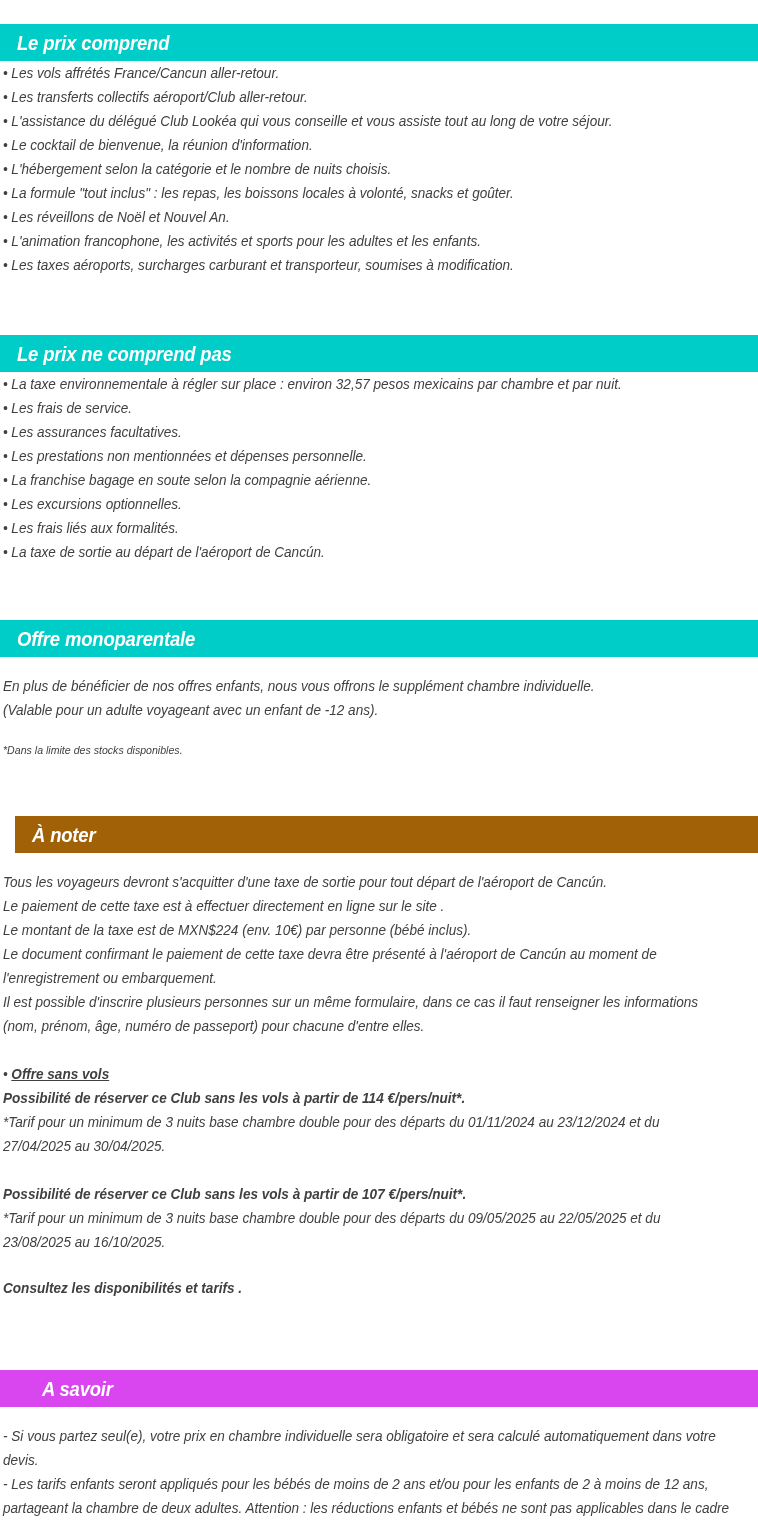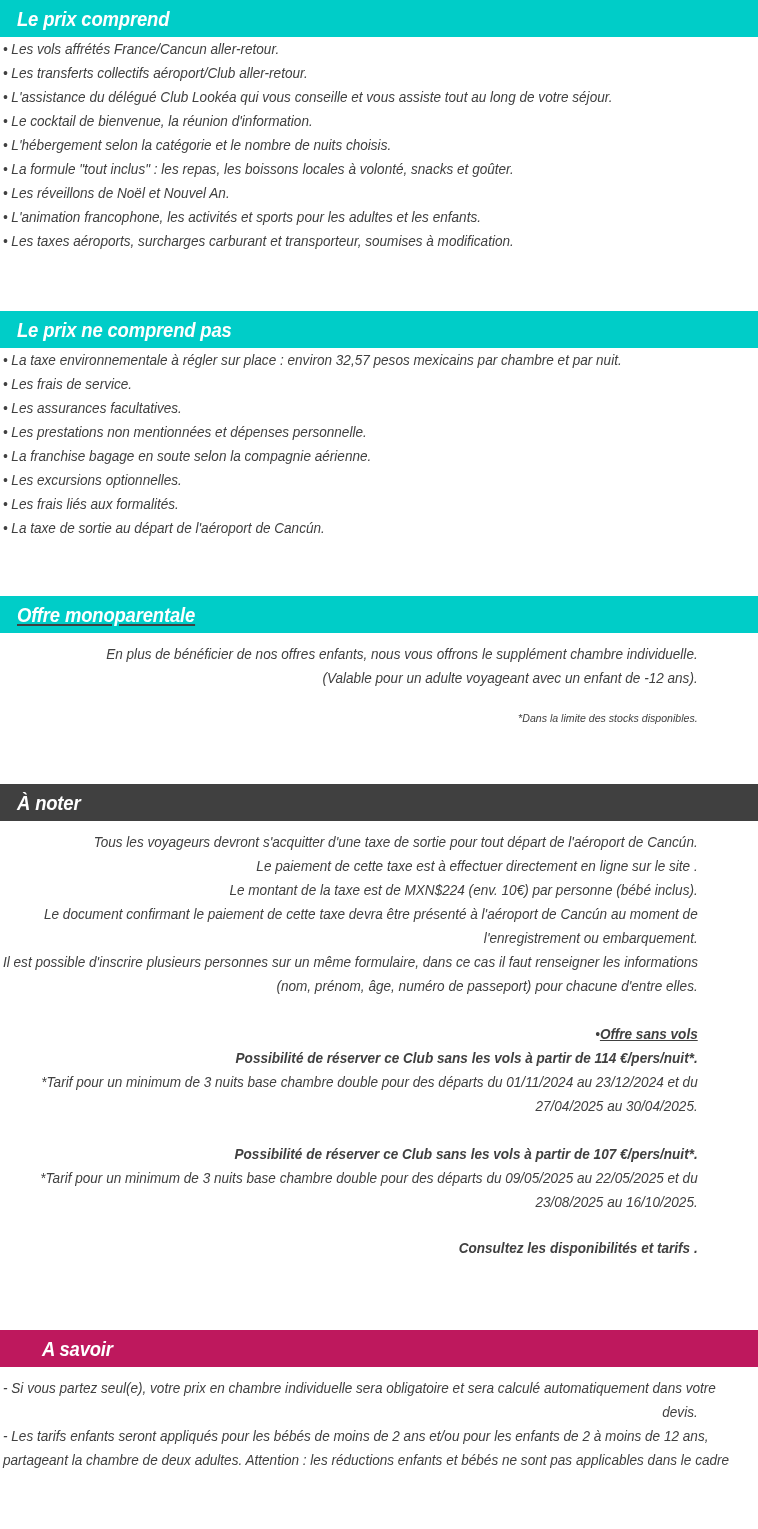--- a/index.html
+++ b/index.html
@@ -42,21 +42,21 @@
     transform-origin: left center;
     white-space: nowrap;
   }
 
   
   .section-body {
     padding: 0 8px 0 3px;
     box-sizing: border-box;
   }
   .pad-top-bullets { }
-  .pad-top-text    { padding-top: 9px; text-align: right; }
+  .pad-top-text    { padding-top: 17px; }
 
   .line {
     font-style: italic;
     font-size: 14.6px;
     line-height: 24px;
     color: #404040;
     transform: scaleX(0.93);
     transform-origin: left center;
     white-space: nowrap;
   }
@@ -92,21 +92,21 @@
   .sp-58  { height: 58px; }
   .sp-24  { height: 24px; }
   .sp-22  { height: 22px; }
   .sp-18  { height: 18px; }
 </style>
 </head>
 <body>
 
 <div class="page">
 
-  <div class="section-bar" style="background: rgb(0, 205, 200);">
+  <div class="section-bar" style="background: rgb(0, 205, 200); margin-top: 24px;">
     <span class="section-bar-title">Le prix comprend</span>
   </div>
   <div class="section-body pad-top-bullets">
     <div class="bullet-line"><span class="dot">•</span><span>Les vols affrétés France/Cancun aller-retour.</span></div>
     <div class="bullet-line"><span class="dot">•</span><span>Les transferts collectifs aéroport/Club aller-retour.</span></div>
     <div class="bullet-line"><span class="dot">•</span><span>L'assistance du délégué Club Lookéa qui vous conseille et vous assiste tout au long de votre séjour.</span></div>
     <div class="bullet-line"><span class="dot">•</span><span>Le cocktail de bienvenue, la réunion d'information.</span></div>
     <div class="bullet-line"><span class="dot">•</span><span>L'hébergement selon la catégorie et le nombre de nuits choisis.</span></div>
     <div class="bullet-line"><span class="dot">•</span><span>La formule "tout inclus" : les repas, les boissons locales à volonté, snacks et goûter.</span></div>
     <div class="bullet-line"><span class="dot">•</span><span>Les réveillons de Noël et Nouvel An.</span></div>
@@ -125,33 +125,33 @@
     <div class="bullet-line"><span class="dot">•</span><span>Les assurances facultatives.</span></div>
     <div class="bullet-line"><span class="dot">•</span><span>Les prestations non mentionnées et dépenses personnelle.</span></div>
     <div class="bullet-line"><span class="dot">•</span><span>La franchise bagage en soute selon la compagnie aérienne.</span></div>
     <div class="bullet-line"><span class="dot">•</span><span>Les excursions optionnelles.</span></div>
     <div class="bullet-line"><span class="dot">•</span><span>Les frais liés aux formalités.</span></div>
     <div class="bullet-line"><span class="dot">•</span><span>La taxe de sortie au départ de l'aéroport de Cancún.</span></div>
   </div>
 
   <div class="sp-56"></div>
 
-  <div class="section-bar" style="background: rgb(0, 205, 200); text-decoration: underline;">
+  <div class="section-bar" style="background: rgb(0, 205, 200);">
     <span class="section-bar-title">Offre monoparentale</span>
   </div>
   <div class="section-body pad-top-text">
     <div class="line">En plus de bénéficier de nos offres enfants, nous vous offrons le supplément chambre individuelle.</div>
     <div class="line">(Valable pour un adulte voyageant avec un enfant de -12 ans).</div>
     <div class="sp-18"></div>
     <div class="line small">*Dans la limite des stocks disponibles.</div>
   </div>
 
   <div class="sp-56"></div>
 
-  <div class="section-bar" style="background: #404040;">
+  <div class="section-bar" style="background: #a16207; margin-left: 15px;">
     <span class="section-bar-title">À noter</span>
   </div>
   <div class="section-body pad-top-text">
     <div class="line">Tous les voyageurs devront s'acquitter d'une taxe de sortie pour tout départ de l'aéroport de Cancún.</div>
     <div class="line">Le paiement de cette taxe est à effectuer directement en ligne sur le site .</div>
     <div class="line">Le montant de la taxe est de MXN$224 (env. 10€) par personne (bébé inclus).</div>
     <div class="line">Le document confirmant le paiement de cette taxe devra être présenté à l'aéroport de Cancún au moment de</div>
     <div class="line">l'enregistrement ou embarquement.</div>
     <div class="line">Il est possible d'inscrire plusieurs personnes sur un même formulaire, dans ce cas il faut renseigner les informations</div>
     <div class="line">(nom, prénom, âge, numéro de passeport) pour chacune d'entre elles.</div>
@@ -170,21 +170,21 @@
     <div class="line">*Tarif pour un minimum de 3 nuits base chambre double pour des départs du 09/05/2025 au 22/05/2025 et du</div>
     <div class="line">23/08/2025 au 16/10/2025.</div>
 
     <div class="sp-22"></div>
 
     <div class="line bold">Consultez les disponibilités et tarifs .</div>
   </div>
 
   <div class="sp-70"></div>
 
-  <div class="section-bar" style="background: #be185d; padding-left: 42px;">
+  <div class="section-bar" style="background: #d946ef; padding-left: 42px;">
     <span class="section-bar-title">A savoir</span>
   </div>
   <div class="section-body pad-top-text">
     <div class="line">- Si vous partez seul(e), votre prix en chambre individuelle sera obligatoire et sera calculé automatiquement dans votre</div>
     <div class="line">devis.</div>
     <div class="line">- Les tarifs enfants seront appliqués pour les bébés de moins de 2 ans et/ou pour les enfants de 2 à moins de 12 ans,</div>
     <div class="line">partageant la chambre de deux adultes. Attention : les réductions enfants et bébés ne sont pas applicables dans le cadre</div>
 
   </div>
 

